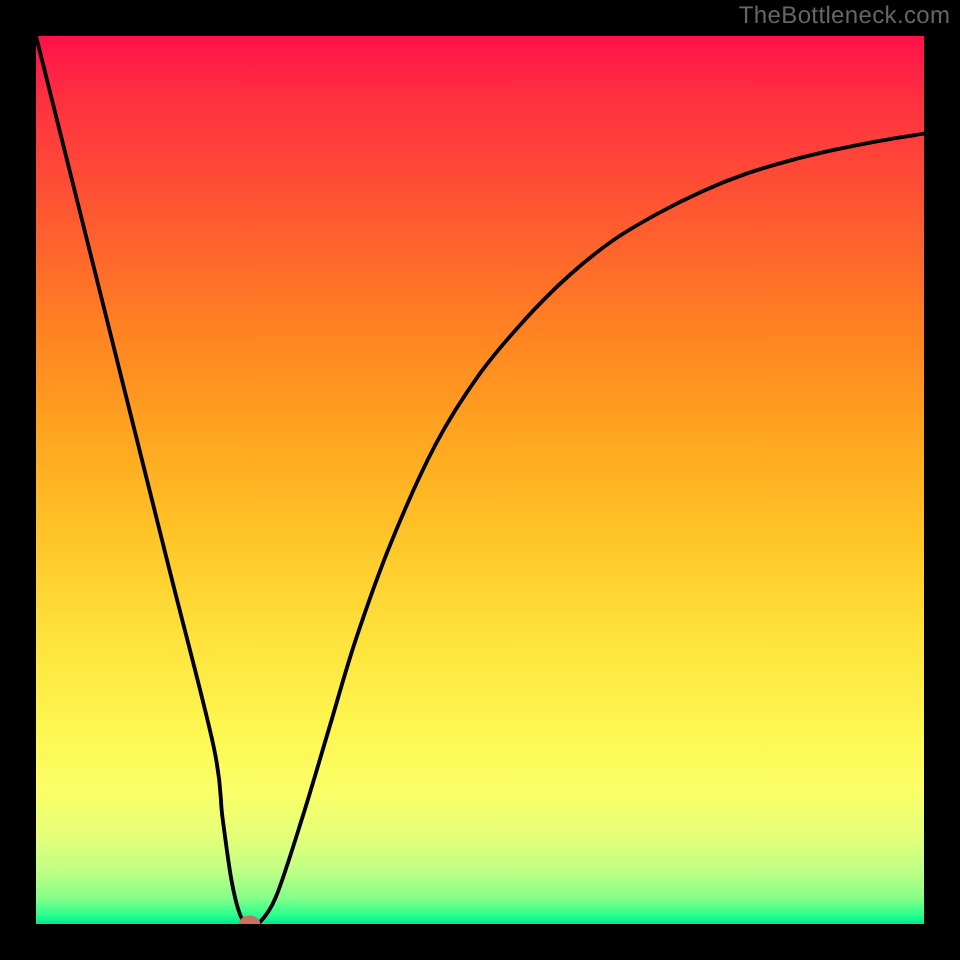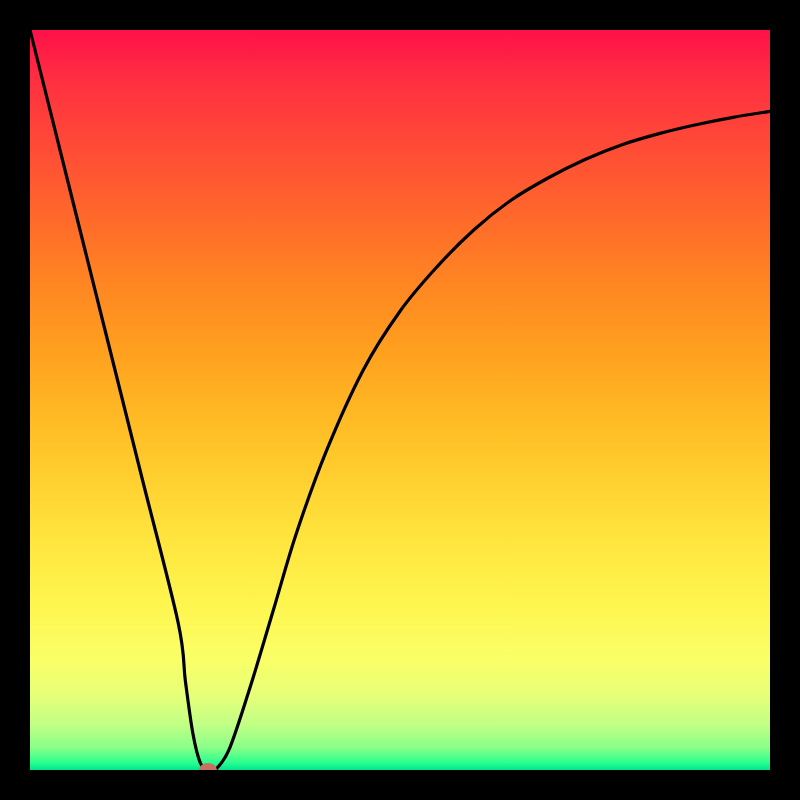--- a/index.html
+++ b/index.html
@@ -72,20 +72,21 @@
     border-radius: 50%;
     background: #c97061;
     transform: translate(-50%, -50%);
     z-index: 3;
   }
 </style>
 </head>
 <body>
 
 <div class="frame">
+  <div class="watermark">TheBottleneck.com</div>
   <div class="plot-area">
     <div class="gradient"></div>
     <svg class="curve" viewBox="0 0 740 740" preserveAspectRatio="none">
       <path id="curve-path" fill="none" stroke="#000" stroke-width="3.2" stroke-linejoin="round" stroke-linecap="round" d="M 0.00 0.00 C 6.17 24.67, 24.67 98.67, 37.00 148.00 C 49.33 197.33, 61.67 246.67, 74.00 296.00 C 86.33 345.33, 98.67 394.67, 111.00 444.00 C 123.33 493.33, 140.60 557.47, 148.00 592.00 C 155.40 626.53, 152.93 632.70, 155.40 651.20 C 157.87 669.70, 160.33 689.43, 162.80 703.00 C 165.27 716.57, 167.73 726.43, 170.20 732.60 C 172.67 738.77, 175.13 738.77, 177.60 740.00 C 180.07 741.23, 181.30 743.70, 185.00 740.00 C 188.70 736.30, 193.63 732.60, 199.80 717.80 C 205.97 703.00, 214.60 674.63, 222.00 651.20 C 229.40 627.77, 236.80 601.87, 244.20 577.20 C 251.60 552.53, 257.77 529.10, 266.40 503.20 C 275.03 477.30, 284.90 448.93, 296.00 421.80 C 307.10 394.67, 320.67 363.83, 333.00 340.40 C 345.33 316.97, 357.67 298.47, 370.00 281.20 C 382.33 263.93, 394.67 250.37, 407.00 236.80 C 419.33 223.23, 431.67 210.90, 444.00 199.80 C 456.33 188.70, 468.67 178.83, 481.00 170.20 C 493.33 161.57, 505.67 154.78, 518.00 148.00 C 530.33 141.22, 542.67 135.05, 555.00 129.50 C 567.33 123.95, 579.67 119.02, 592.00 114.70 C 604.33 110.38, 616.67 106.93, 629.00 103.60 C 641.33 100.27, 653.67 97.43, 666.00 94.72 C 678.33 92.01, 690.67 89.54, 703.00 87.32 C 715.33 85.10, 733.83 82.39, 740.00 81.40"></path>
     </svg>
     <div id="marker" class="marker" style="left: 177.6px; top: 740px; background: rgb(201, 112, 97);"></div>
   </div>
 </div>
 
 </body></html>

